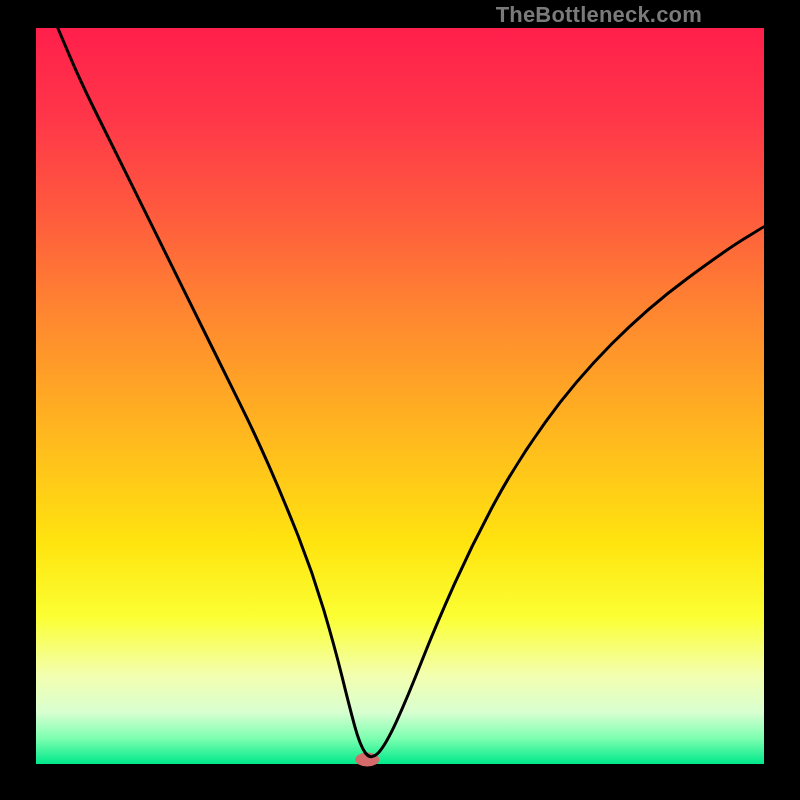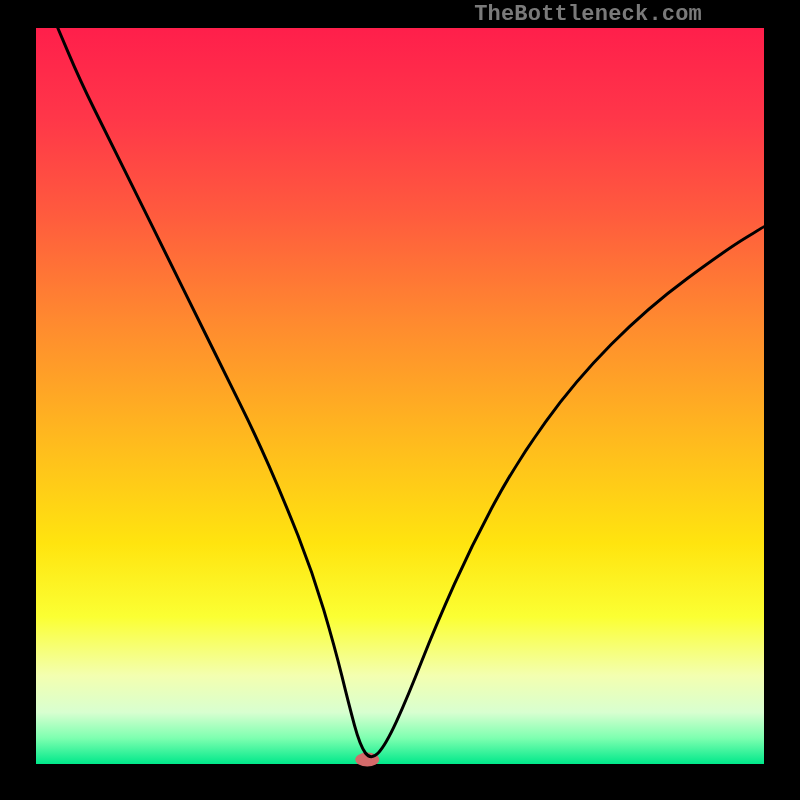--- a/index.html
+++ b/index.html
@@ -5,21 +5,20 @@
   body {
     margin: 0;
     padding: 0;
     background: #fff;
     font-family: Arial, Helvetica, sans-serif;
   }
   .wrap {
     width: 710px;
     height: 800px;
     position: relative;
-    font-family: Liberation Mono, monospace;
   }
   .watermark {
     position: absolute;
     top: 2px;
     right: 8px;
     color: #7a7a7a;
     font-size: 22px;
     font-weight: 600;
     letter-spacing: 0.2px;
   }

